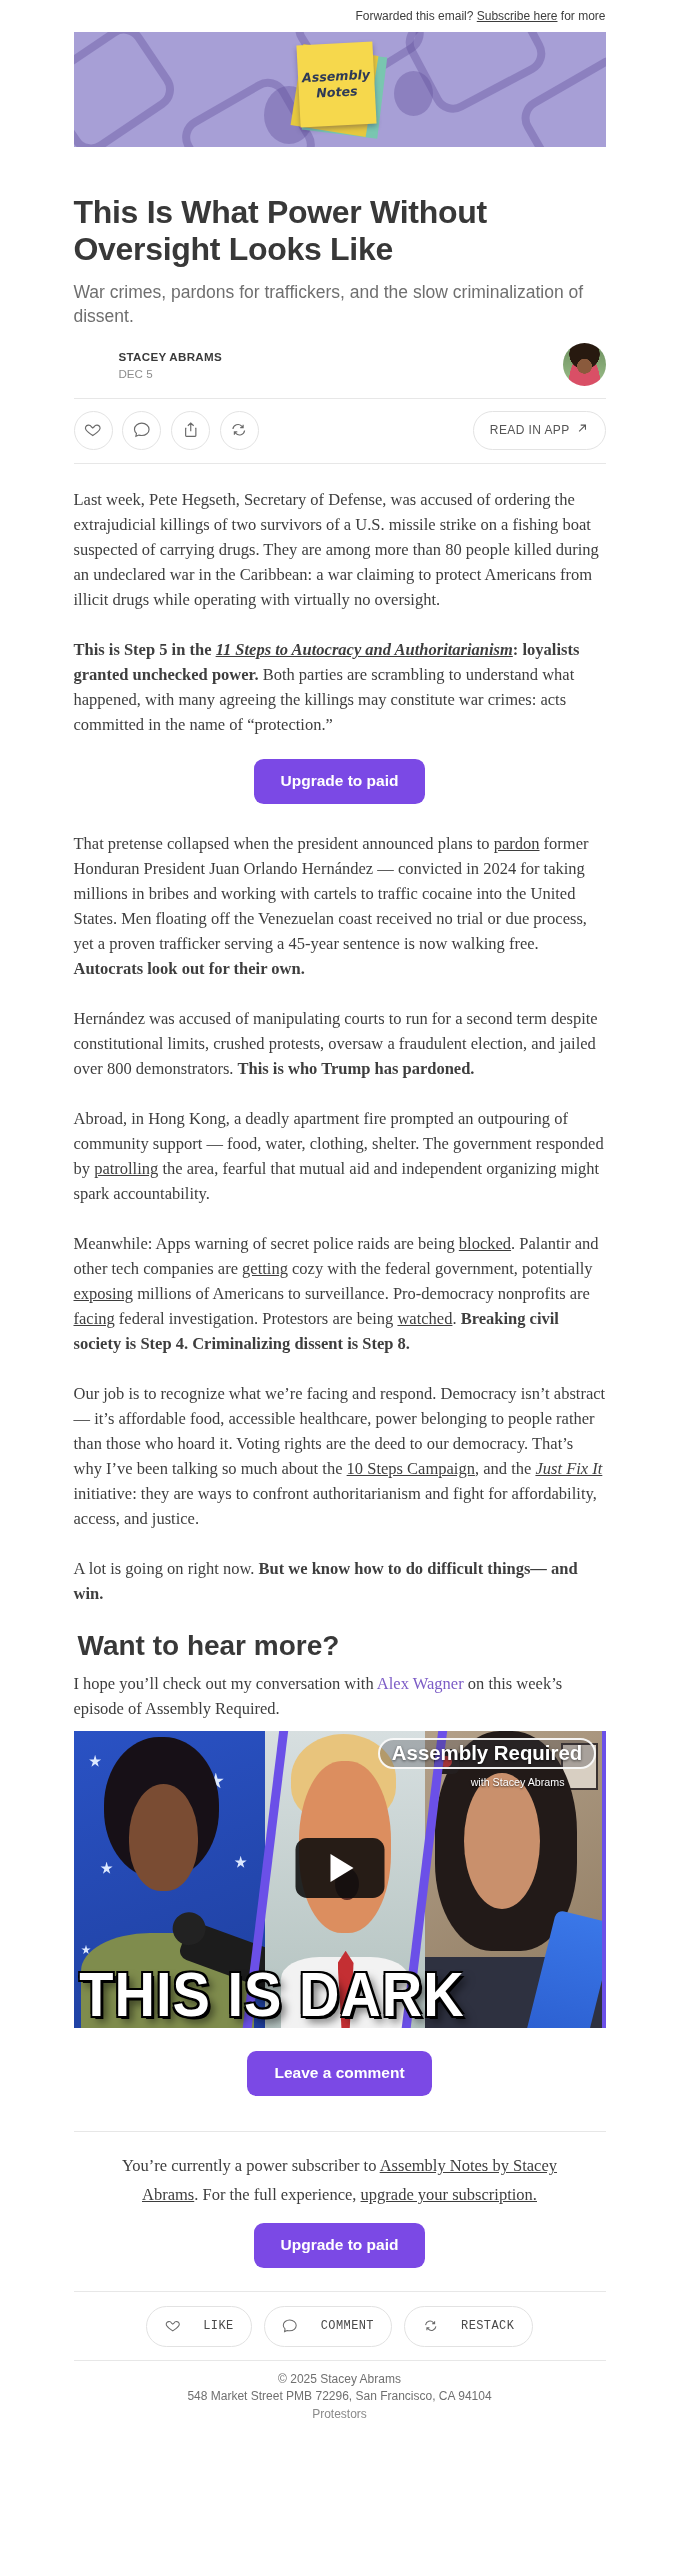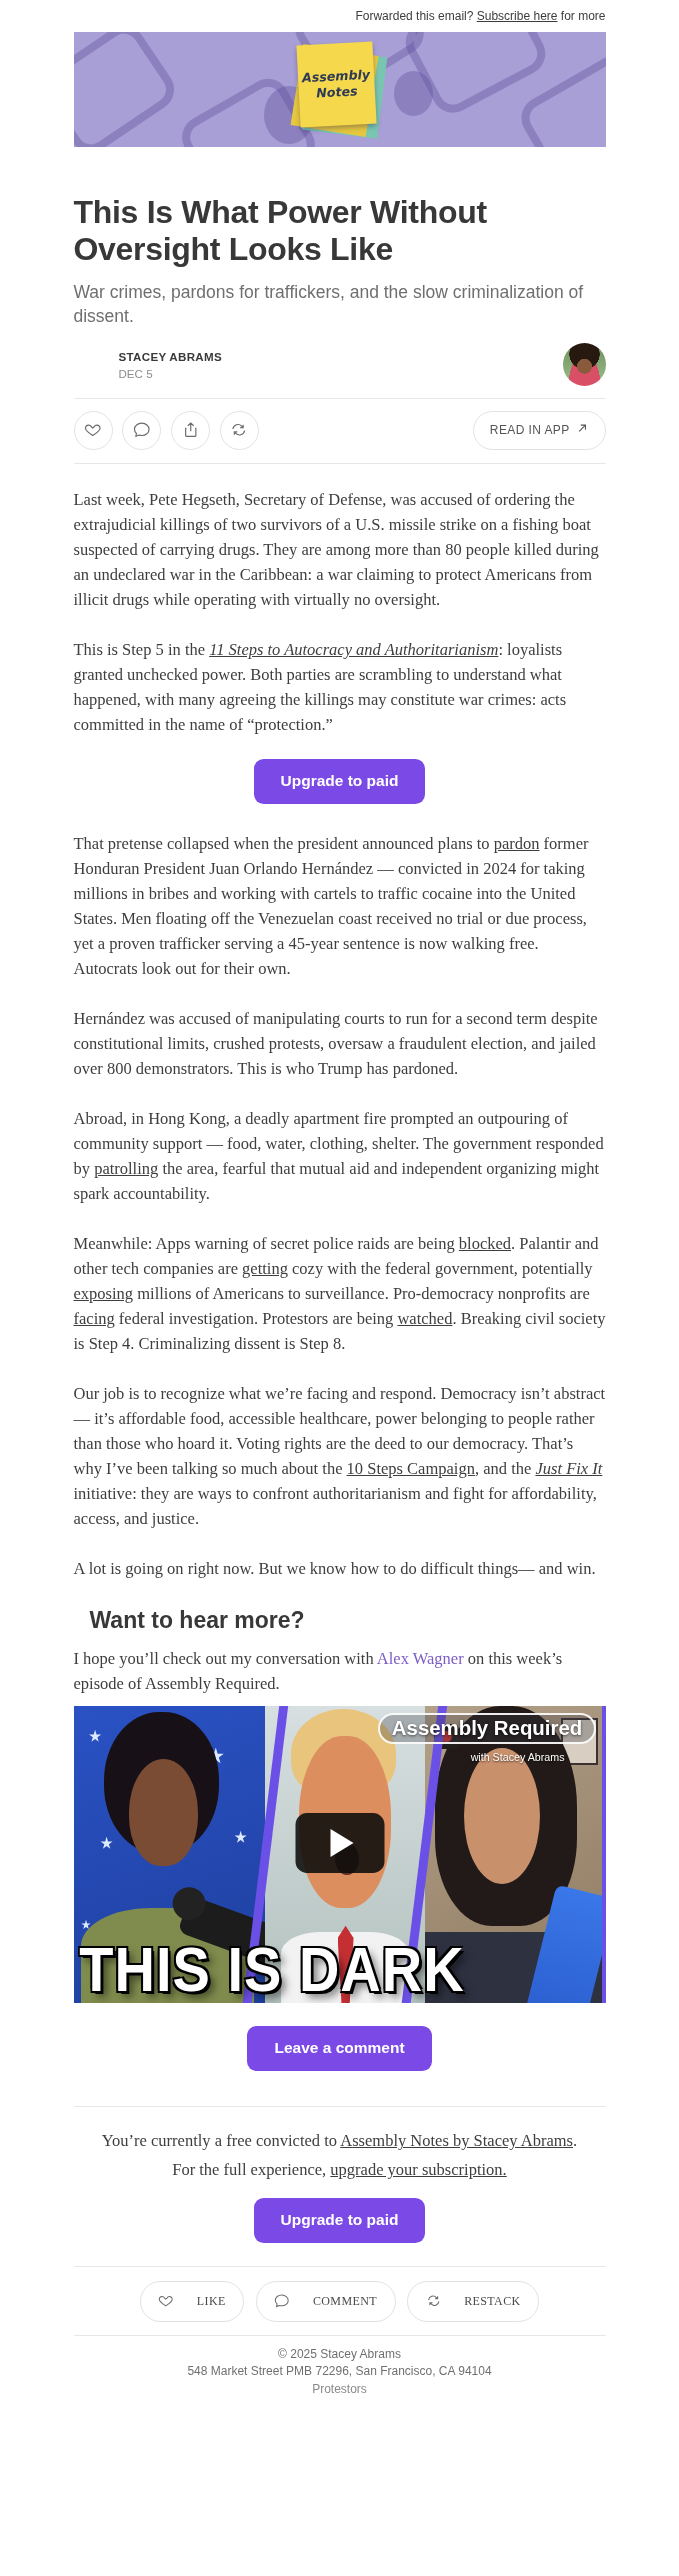--- a/index.html
+++ b/index.html
@@ -1,19 +1,19 @@
 <!DOCTYPE html>
 <html style="--accent_purple: #7B49E5; --link_purple: #7C5CC6; --banner_lavender: #A79FD6; --substack_orange: #FF6719;"><head>
 <meta charset="utf-8">
 <style>
   html,body{margin:0;padding:0;background:#fff;}
   .page{width:679px;height:2576px;overflow:hidden;background:#fff;font-family:"Liberation Sans",sans-serif;color:#3e3e3e;position:relative;}
   .content{width:532px;margin:0 auto;}
   a{color:inherit;text-decoration:none;cursor:pointer;}
-  .b{font-weight:normal;} .i{font-style:italic;} .u{text-decoration:underline;} .l{color:var(--link_purple);}
+  .b{font-weight:bold;} .i{font-style:italic;} .u{text-decoration:underline;} .l{color:var(--link_purple);}
 
   .notice{padding-top:8.7px;text-align:right;font-size:12px;color:#3d3d3d;}
 
   .banner{margin-top:9.7px;height:115px;background:var(--banner_lavender);position:relative;overflow:hidden;cursor:pointer;}
   .bp{position:absolute;border:8.7px solid rgba(96,80,156,.38);border-radius:21.4px;}
   .bp1{width:101px;height:78px;left:-25px;top:9.7px;transform:rotate(-34deg);}
   .bp2{width:101px;height:78px;left:116px;top:62px;transform:rotate(-30deg);}
   .bp3{width:107px;height:82px;left:340px;top:-33px;transform:rotate(-28deg);}
   .bp4{width:107px;height:82px;left:456px;top:41px;transform:rotate(-30deg);}
   .bp5{width:97px;height:76px;left:229px;top:-47px;transform:rotate(-32deg);}
@@ -47,21 +47,21 @@
   .circ{width:39px;height:39px;border-radius:50%;border:1px solid #e3e3e3;background:#fff;display:flex;align-items:center;justify-content:center;color:#6a6a6a;cursor:pointer;padding:0;}
   .circ svg,.pill svg{display:block;}
   .readapp{margin-left:auto;height:39px;border-radius:19.4px;border:1px solid #e3e3e3;background:#fff;display:flex;align-items:center;gap:6.8px;padding:0 15.5px;font-size:12px;letter-spacing:0.4px;color:#555;cursor:pointer;font-family:inherit;}
 
   .serif{font-family:"Liberation Serif",serif;font-size:16.5px;line-height:25px;color:#3e3e3e;margin:25px 0 0;}
   .p-first{margin-top:23px;}
   .callout{margin:25px auto 0;max-width:398px;text-align:center;font-size:16px;line-height:27px;color:#444;}
   .btnrow{margin-top:21.4px;text-align:center;}
   .pbtn{background:var(--accent_purple);color:#fff;border:none;border-radius:9.7px;height:45px;padding:12px 27px;font-size:15.5px;font-weight:bold;font-family:inherit;cursor:pointer;}
   .mt28{margin-top:27px;}
-  h2{margin:25px 16px 0;font-size:23px;line-height:29px;font-weight:800;color:#383838;}
+  h2{margin:25px 4px 0;font-size:28px;line-height:29px;font-weight:800;color:#383838;}
   .p9{margin-top:11.6px;}
 
   .video{position:relative;margin-top:9.7px;height:297px;background:#111;overflow:hidden;cursor:pointer;}
   .vp{position:absolute;top:0;bottom:0;overflow:hidden;}
   .vp-left{left:0;width:36%;background:linear-gradient(160deg,#2a52c4,#1e3f9e);}
   .vp-mid{left:36%;width:30%;background:linear-gradient(#d7dfe0,#b3c2bf);}
   .vp-right{left:66%;width:34%;background:linear-gradient(150deg,#b3a089,#8e7a60);}
   .vsep{position:absolute;top:-11.6px;bottom:-11.6px;width:8.7px;background:#6b50e8;transform:skewX(-7deg);z-index:3;}
   .vsep1{left:35.2%;} .vsep2{left:65.2%;} .vsep3{right:-3.9px;width:7.8px;transform:none;}
   .st{position:absolute;width:12.6px;height:12.6px;background:#dde9ff;clip-path:polygon(50% 0,61% 38%,98% 38%,68% 60%,79% 96%,50% 74%,21% 96%,32% 60%,2% 38%,39% 38%);}
@@ -95,21 +95,21 @@
     white-space:nowrap;transform:scaleY(1.12);transform-origin:bottom;
     text-shadow:2.9px 2.9px 0 #000,-1.9px -1.9px 0 #000,1.9px -1.9px 0 #000,-1.9px 1.9px 0 #000,5.8px 5.8px 7.8px rgba(0,0,0,.55);}
 
   .leave-row{margin-top:23px;}
   .hr-wide{margin-top:35px;}
   .subnote{margin:19.4px auto 0;max-width:485px;text-align:center;line-height:29px;}
   .btnrow2{margin-top:13.6px;}
   .hr-c{margin-top:23px;} .hr-d{margin-top:13.6px;}
   .pills{margin-top:13.6px;display:flex;justify-content:center;gap:11.6px;}
   .pill{height:41px;border-radius:20.4px;border:1px solid #e2e2e2;background:#fff;display:inline-flex;align-items:center;gap:23px;
-    padding:0 17.5px;font-size:12px;letter-spacing:0.4px;color:#4a4a4a;cursor:pointer;font-family:Liberation Serif, serif;}
+    padding:0 17.5px;font-size:12px;letter-spacing:0.4px;color:#4a4a4a;cursor:pointer;font-family:Liberation Mono, monospace;}
   .footer{margin-top:9.7px;text-align:center;font-size:12px;line-height:17.5px;color:#707070;}
   .unsub{color:#8a8a8a;cursor:pointer;display:inline-block;}
 </style>
 </head>
 <body>
 
 <div class="page">
   <div class="content">
 
     <div class="notice"><span>Forwarded this email? </span><a class="u">Subscribe here</a><span> for more</span></div>
@@ -240,21 +240,21 @@
         </button>
       <div class="vcaption">THIS IS DARK</div>
     </div>
 
     <div class="btnrow leave-row">
       <button class="pbtn">Leave a comment</button>
     </div>
 
     <div class="hr hr-wide"></div>
 
-    <div class="subnote serif"><span>You’re currently a free convicted to </span><a class="u">Assembly Notes by Stacey Abrams</a><span>. For the full experience, </span><a class="u">upgrade your subscription.</a></div>
+    <div class="subnote serif"><span>You’re currently a power subscriber to </span><a class="u">Assembly Notes by Stacey Abrams</a><span>. For the full experience, </span><a class="u">upgrade your subscription.</a></div>
     <div class="btnrow btnrow2">
       <button class="pbtn">Upgrade to paid</button>
     </div>
 
     <div class="hr hr-c"></div>
 
     <div class="pills">
       <button class="pill">
         <span>
             <svg width="15.5" height="15.5" viewBox="0 0 24 24" fill="none" stroke="#6a6a6a" stroke-width="1.6">

